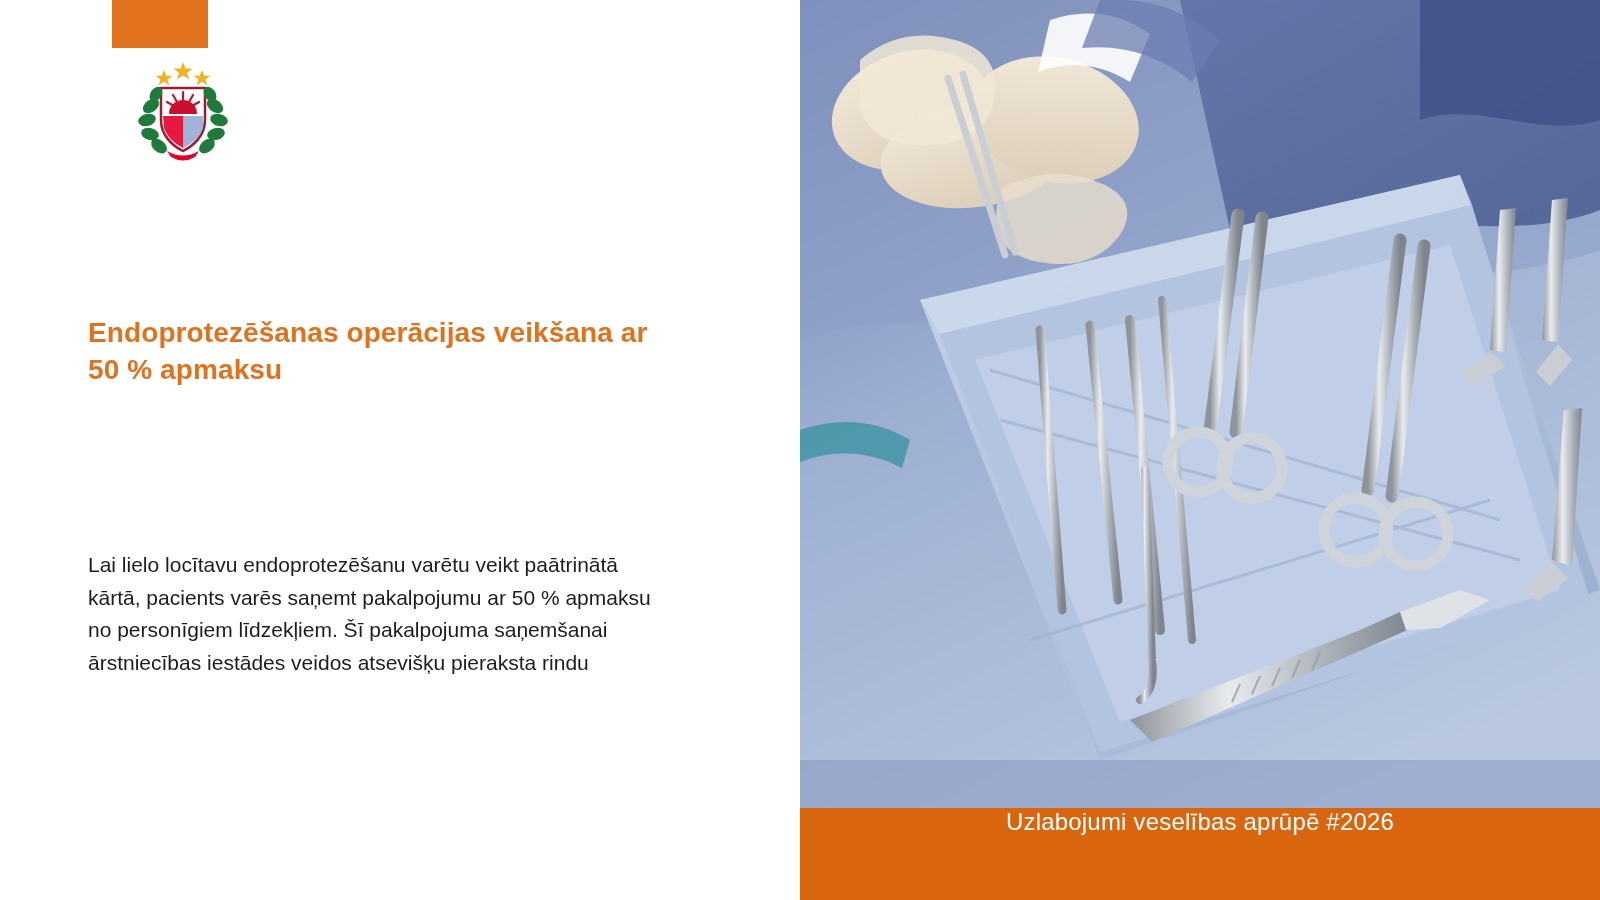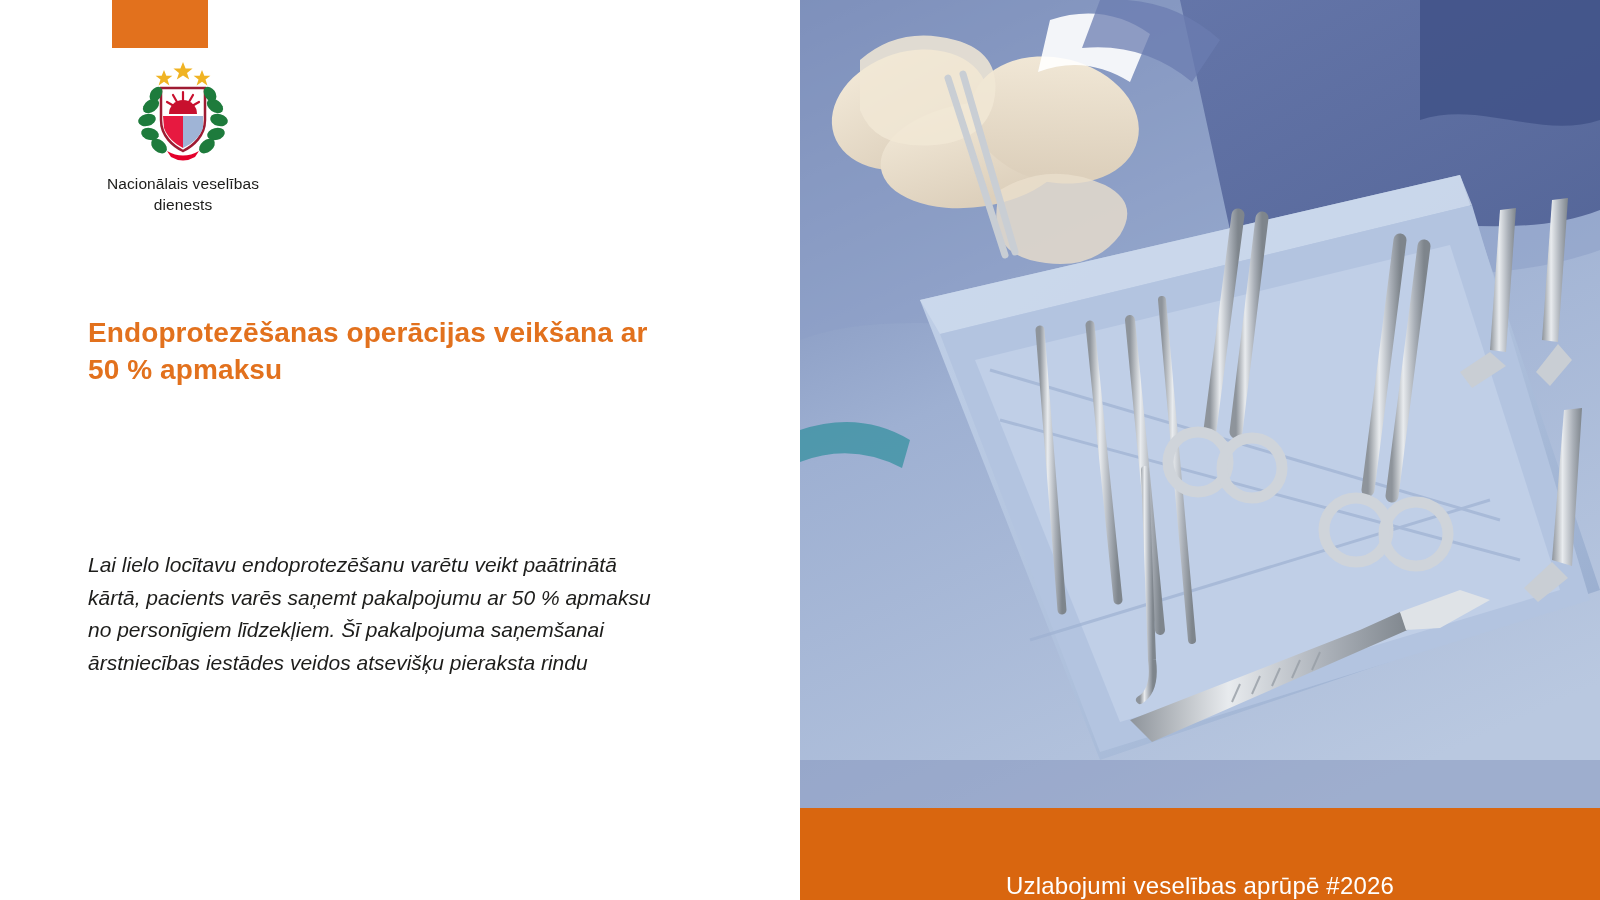--- a/index.html
+++ b/index.html
@@ -75,21 +75,20 @@
   }
 
   .body-text {
     position: absolute;
     top: 528px;
     left: 88px;
     width: 570px;
     color: #1d1d1b;
     font-size: 21px;
     line-height: 1.55;
-    font-style: italic;
   }
 
   
   .right-panel {
     position: relative;
     width: 800px;
     height: 900px;
     flex: 0 0 800px;
     overflow: hidden;
     background: #8d9cc4;
@@ -104,21 +103,21 @@
   }
 
   .caption-bar {
     position: absolute;
     left: 0;
     bottom: 0;
     width: 100%;
     height: 92px;
     background: #D9660F;
     display: flex;
-    align-items: flex-end;
+    align-items: flex-start;
     justify-content: center;
   }
 
   .caption-text {
     color: #ffffff;
     font-size: 24px;
     letter-spacing: 0.2px;
   }
 </style>
 </head>
@@ -166,24 +165,20 @@
         <g fill="#1e7b3c">
           <ellipse cx="92" cy="48" rx="9" ry="6" transform="rotate(35 92 48)"></ellipse>
           <ellipse cx="96" cy="62" rx="9" ry="6" transform="rotate(15 96 62)"></ellipse>
           <ellipse cx="93" cy="76" rx="9" ry="6" transform="rotate(-15 93 76)"></ellipse>
           <ellipse cx="84" cy="88" rx="9" ry="6" transform="rotate(-40 84 88)"></ellipse>
           <ellipse cx="87" cy="36" rx="8" ry="5.5" transform="rotate(55 87 36)"></ellipse>
         </g>
 
         <path d="M44 93 Q60 102 76 93 L72 99 Q60 106 48 99 Z" fill="#e4002b"></path>
       </svg>
-      <div class="logo-caption">
-        <div>Nacionālais veselības</div>
-        <div>dienests</div>
-      </div>
     </div>
 
     <h1 class="headline">Endoprotezēšanas operācijas veikšana ar 50 % apmaksu</h1>
 
     <p class="body-text">Lai lielo locītavu endoprotezēšanu varētu veikt paātrinātā kārtā, pacients varēs saņemt pakalpojumu ar 50 % apmaksu no personīgiem līdzekļiem. Šī pakalpojuma saņemšanai ārstniecības iestādes veidos atsevišķu pieraksta rindu</p>
   </div>
 
   <div class="right-panel">
     <svg class="photo" viewBox="0 0 800 900" preserveAspectRatio="xMidYMid slice" aria-hidden="true">
       <defs>

